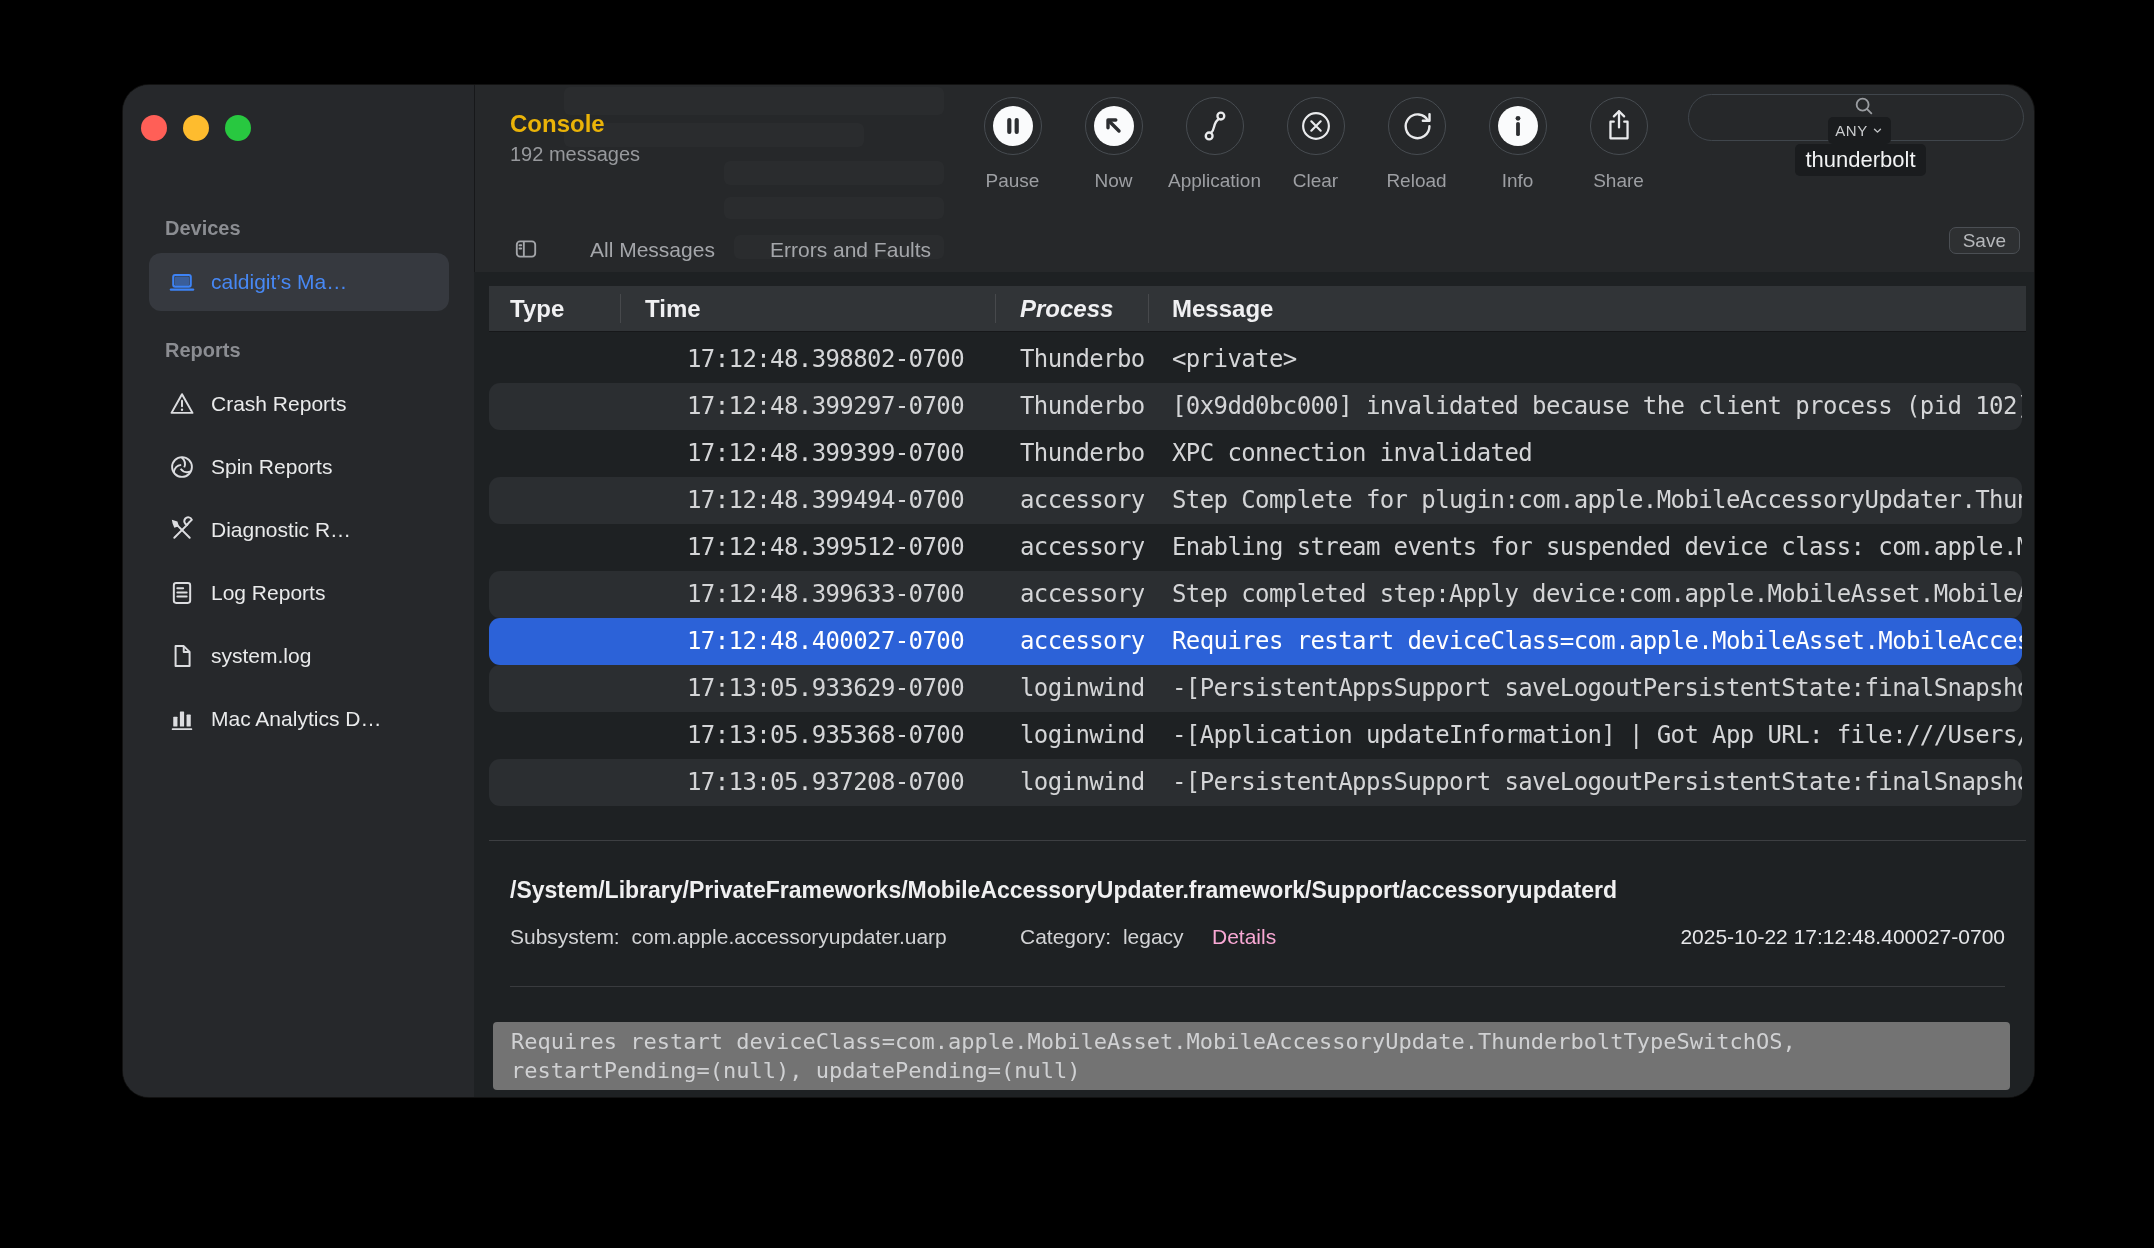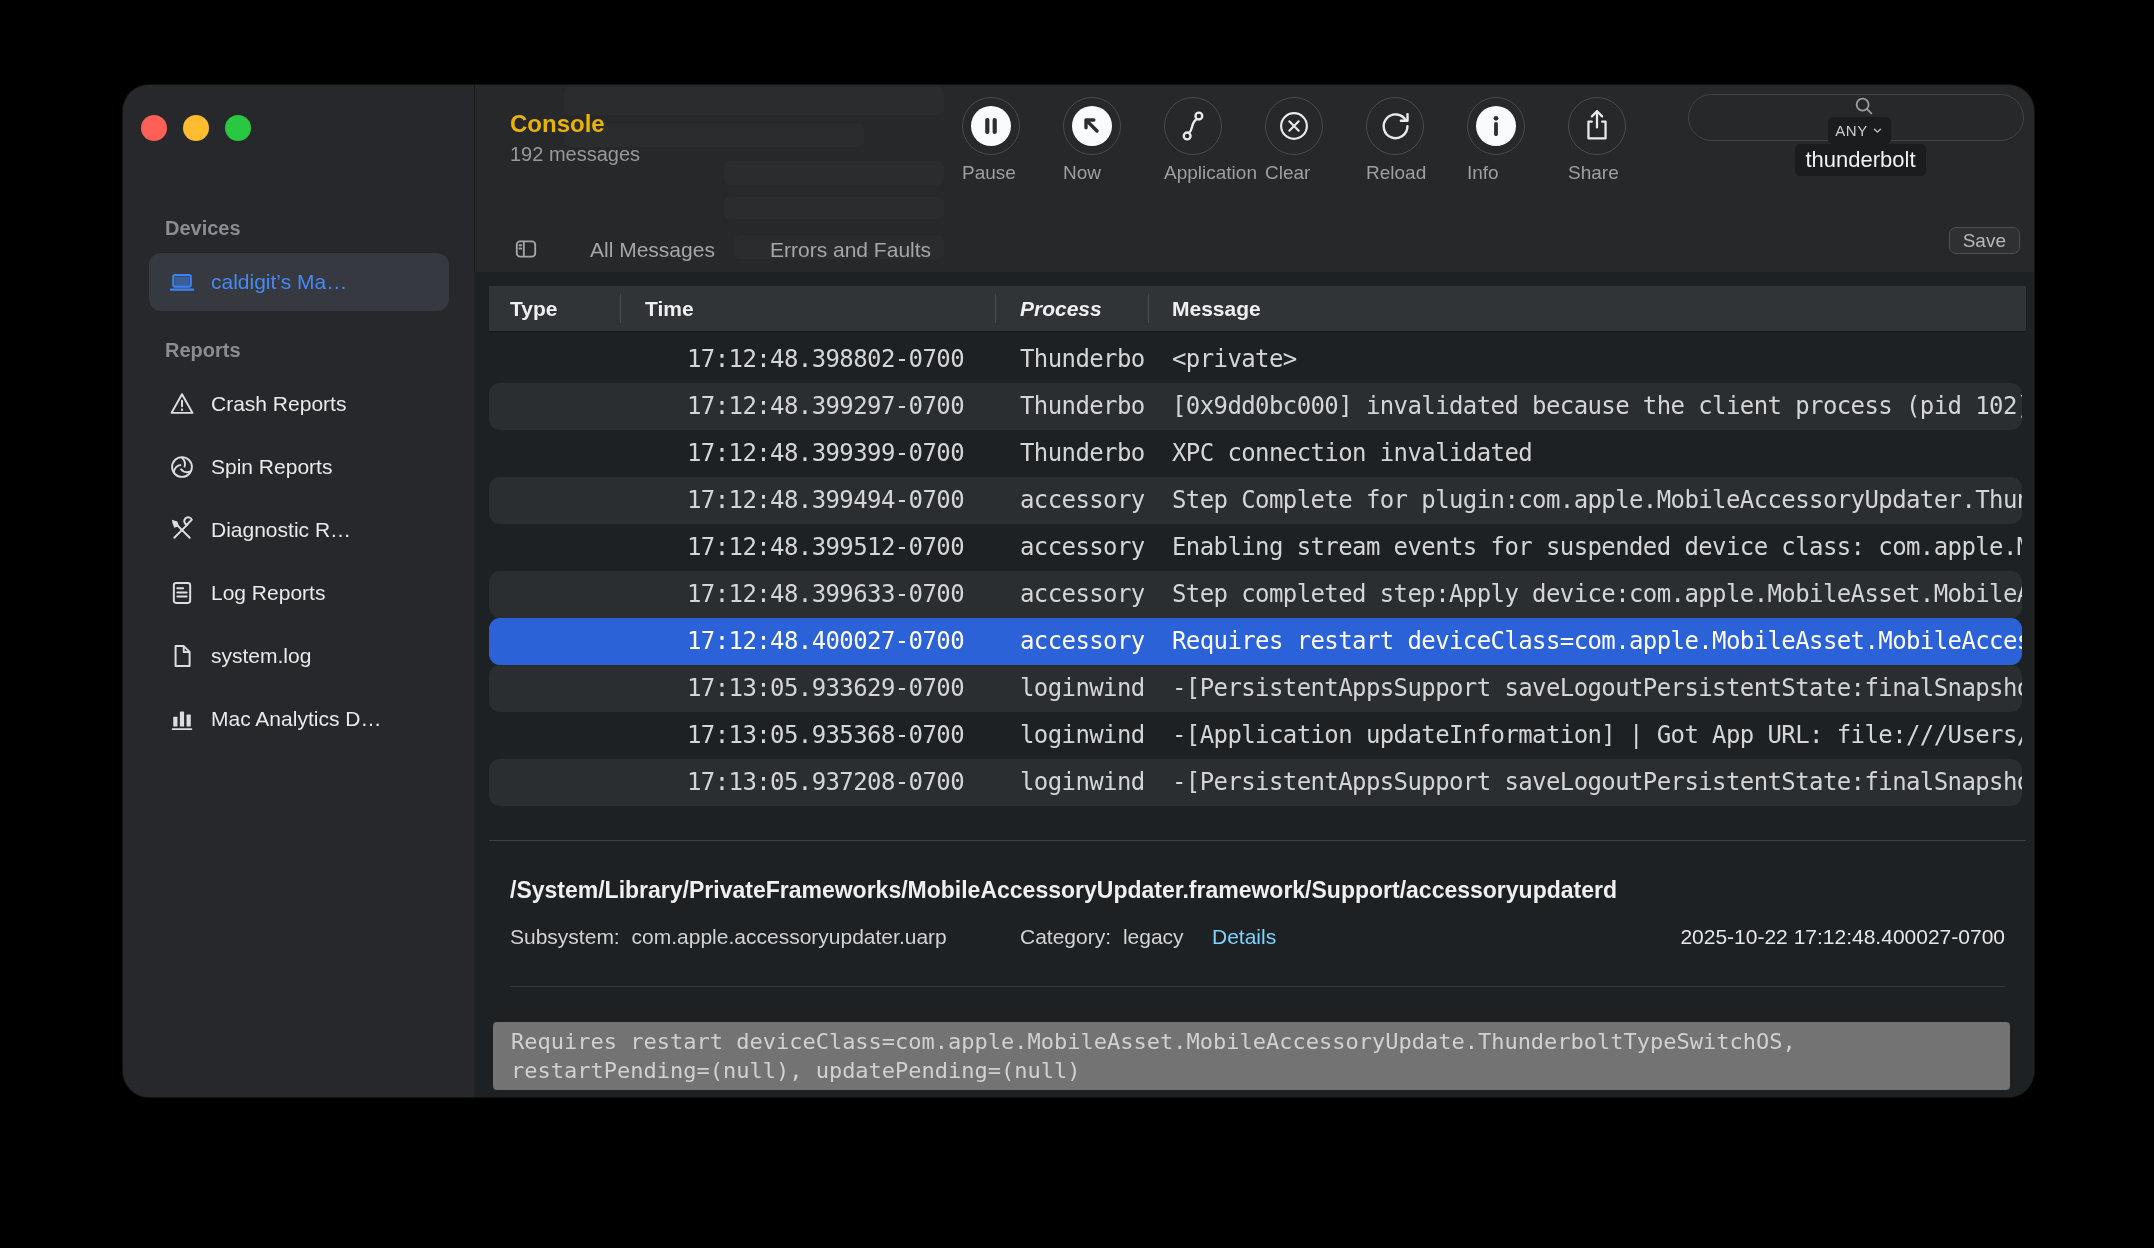--- a/index.html
+++ b/index.html
@@ -23,21 +23,21 @@
   .side-item .side-icon{width:30px;height:30px;display:flex;align-items:center;justify-content:center;}
   .side-item .side-icon svg{width:28px;height:28px;display:block;}
   .side-item .side-label{margin-left:14px;font-size:21px;color:#e9eaeb;white-space:nowrap;}
   .side-item.selected .side-label{color:#4788f4;}
   
   .main{position:absolute;left:351px;right:0;top:0;bottom:0;}
   .ghost{position:absolute;background:rgba(255,255,255,0.02);border-radius:6px;}
   .title{position:absolute;left:36px;top:25px;font-size:24px;font-weight:bold;color:#eab308;}
   .subtitle{position:absolute;left:36px;top:58px;font-size:20px;color:#97999d;}
   .tb-row{position:absolute;left:488px;top:12px;display:flex;}
-  .tbtn{width:101px;display:flex;flex-direction:column;align-items:flex-start;}
+  .tbtn{width:101px;display:flex;flex-direction:column;align-items:center;gap:8px;}
   .ring{width:58px;height:58px;border-radius:50%;border:1.5px solid #474c51;
         display:flex;align-items:center;justify-content:center;box-sizing:border-box;}
   .ring svg{display:block;}
   .tbtn .tb-label{margin-top:7px;font-size:19px;color:#9d9fa3;}
   .search{position:absolute;right:10px;top:9px;width:336px;height:47px;border-radius:24px;
           border:1.5px solid #40464c;box-sizing:border-box;display:flex;align-items:center;flex-direction:column;}
   .search .mag{margin-left:15px;width:22px;height:22px;}
   .chip{background:#1a1c1e;border-radius:5px;display:flex;align-items:center;}
   .scope-chip{margin-left:7px;padding:5px 7px;font-size:15px;color:#caccce;letter-spacing:.5px;}
   .scope-chip svg{margin-left:3px;width:13px;height:13px;}
@@ -46,39 +46,39 @@
   .toggle-btn svg{width:26px;height:26px;display:block;}
   .tab{position:absolute;top:152px;font-size:21px;color:#a4a6aa;line-height:26px;}
   .tab.t0{left:116px;} .tab.t1{left:296px;}
   .save-btn{position:absolute;right:14px;top:142px;height:27px;line-height:25px;padding:0 13px;
             border:1px solid #4b4f54;border-radius:7px;background:rgba(255,255,255,0.04);
             font-size:19px;color:#b6b8bb;box-sizing:border-box;}
   
   .content{position:absolute;left:0;right:0;top:187px;bottom:0;background:#1e2123;}
   .theader{position:absolute;left:15px;top:14px;width:1537px;height:45px;background:#313437;
            border-bottom:1px solid #17181a;}
-  .hcell{position:absolute;top:0;height:45px;line-height:45px;font-size:21px;font-weight:bold;color:#f0f0f2;}
+  .hcell{position:absolute;top:0;height:45px;line-height:45px;font-size:24px;font-weight:bold;color:#f0f0f2;}
   .hc0{left:21px;} .hc1{left:156px;} .hc2{left:531px;font-style:italic;} .hc3{left:683px;}
   .hsep{position:absolute;top:8px;width:1px;height:29px;background:#47494c;}
   .hs0{left:131px;} .hs1{left:506px;} .hs2{left:659px;}
   .lrow{position:absolute;left:15px;width:1533px;height:47px;border-radius:11px;
         font-family:"DejaVu Sans Mono",monospace;font-size:24px;letter-spacing:-0.6px;color:#d4d5d7;}
   .lrow.alt{background:#2b2e31;}
   .lrow.selected{background:#2c62d8;color:#ffffff;}
   .cell{position:absolute;top:0;height:47px;line-height:47px;white-space:nowrap;overflow:hidden;}
   .c-time{left:0;width:475px;text-align:right;}
   .c-proc{left:531px;width:124px;}
   .c-msg{left:683px;width:850px;}
   .sep1{position:absolute;left:15px;top:568px;width:1537px;height:1px;background:#3d3f42;}
   
   .d-path{position:absolute;left:36px;top:605px;font-size:23px;font-weight:bold;color:#f0f0f1;white-space:nowrap;}
   .d-meta{position:absolute;left:0;right:0;top:652px;height:25px;line-height:25px;font-size:21px;color:#d2d3d5;}
   .d-sub{position:absolute;left:36px;}
   .d-cat{position:absolute;left:546px;}
-  .d-details{position:absolute;left:738px;color:#7dd3fc;}
+  .d-details{position:absolute;left:738px;color:#f9a8d4;}
   .d-ts{position:absolute;right:29px;color:#e6e7e9;}
   .sep2{position:absolute;left:36px;top:714px;width:1495px;height:1px;background:#393b3e;}
   .d-box{position:absolute;left:19px;top:750px;width:1517px;height:68px;background:#737373;border-radius:4px;
          box-sizing:border-box;padding:5px 18px;}
   .d-box pre{margin:0;font-family:"DejaVu Sans Mono",monospace;font-size:22px;line-height:29px;
              color:#d0d1d3;white-space:pre-wrap;}
 </style>
 </head>
 <body>
 

